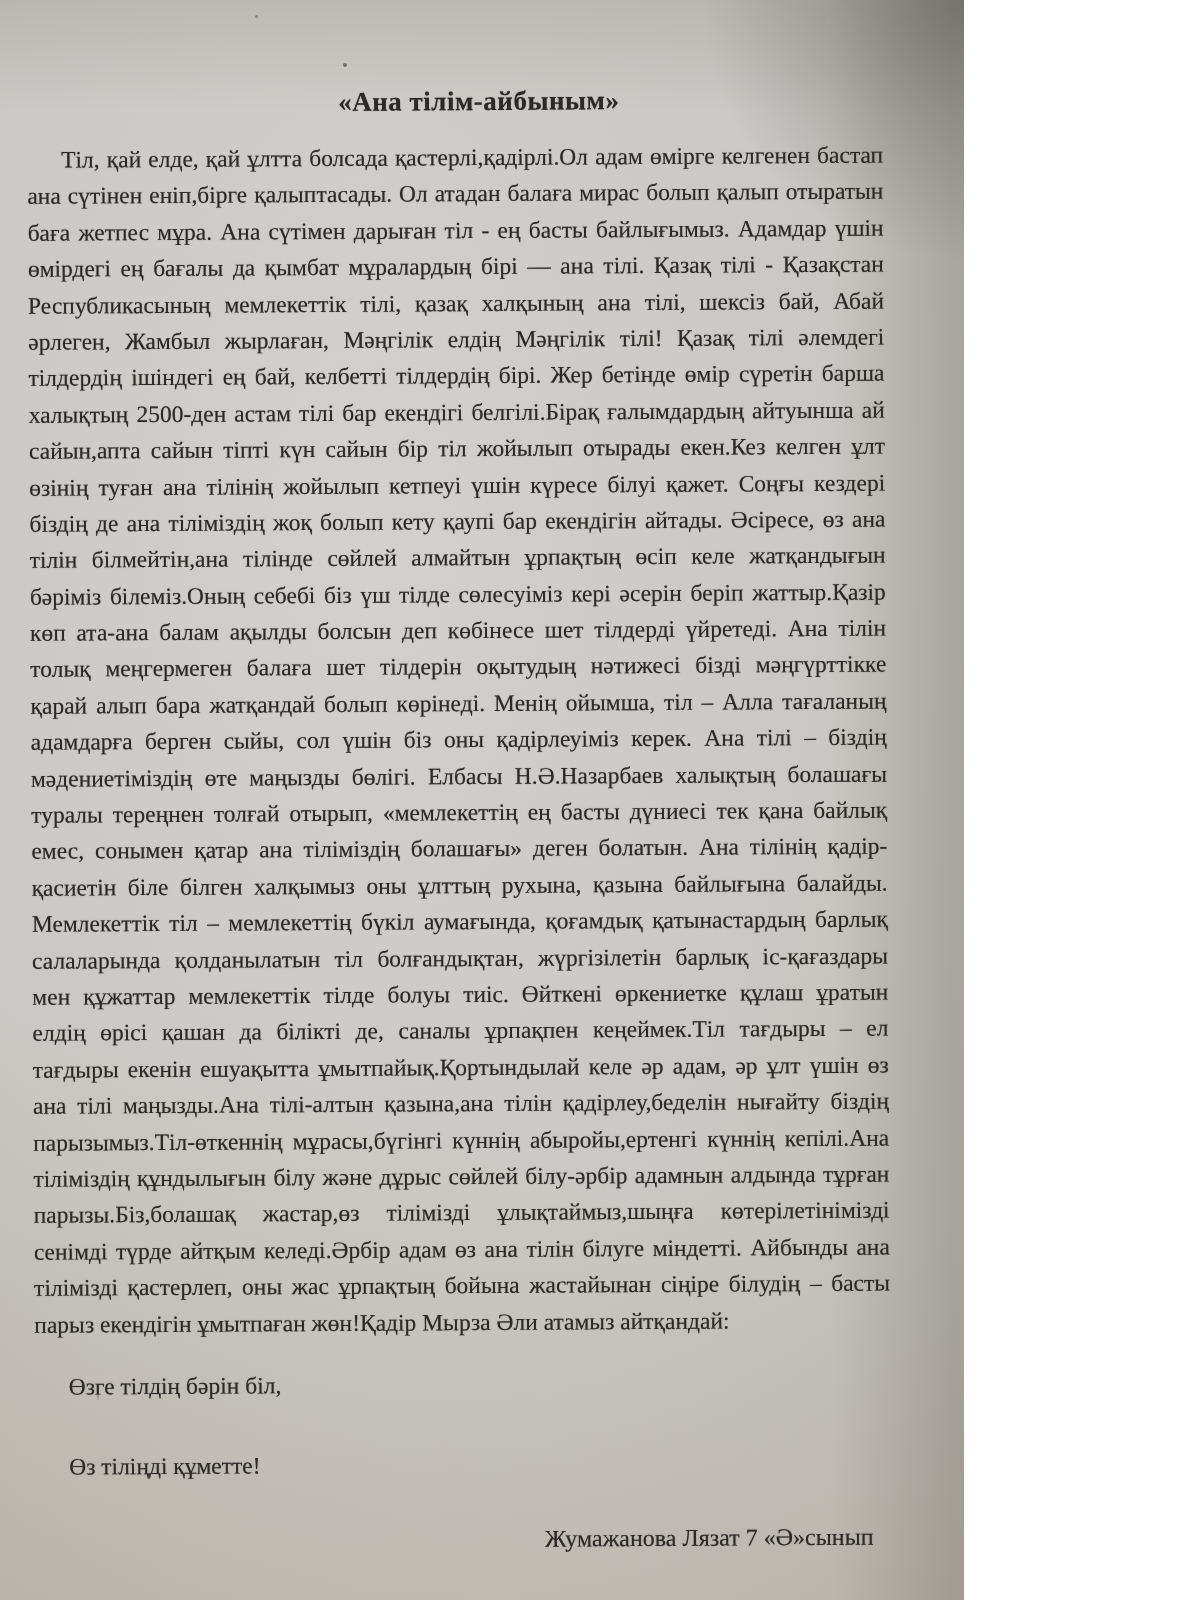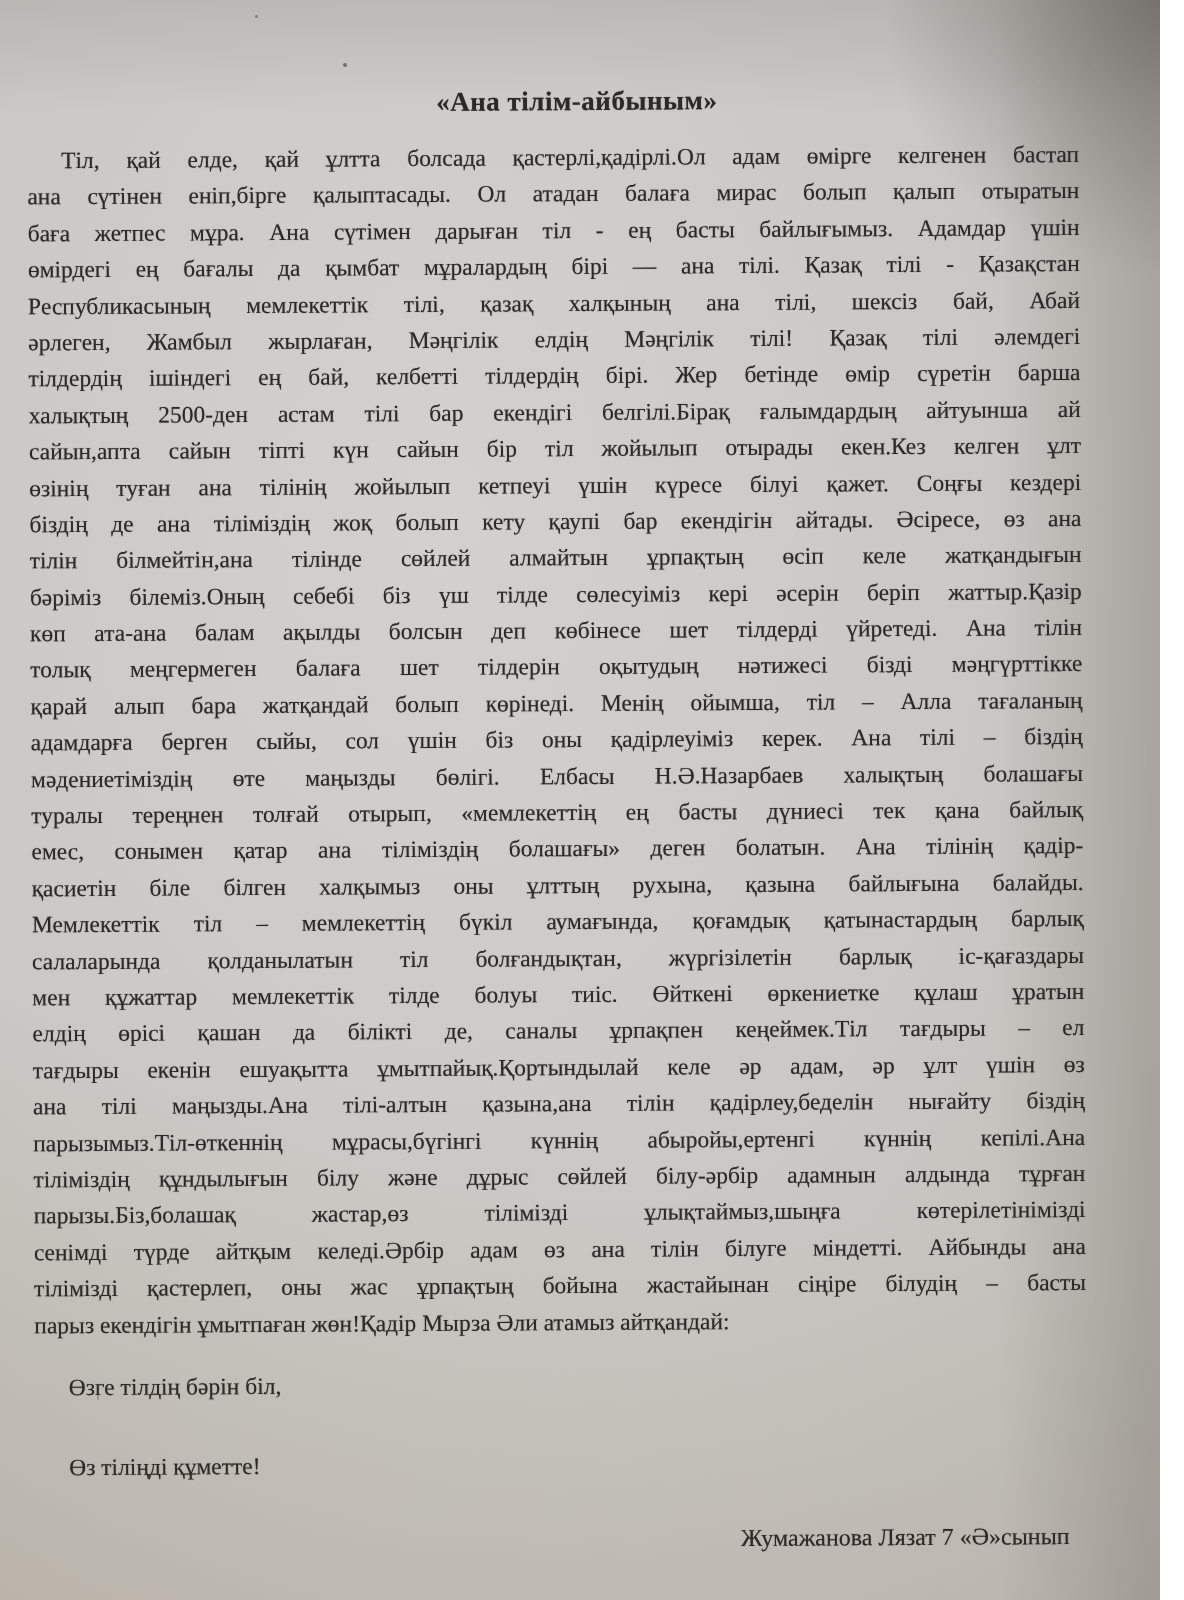--- a/index.html
+++ b/index.html
@@ -7,34 +7,33 @@
     padding: 0;
     width: 1184px;
     height: 1600px;
     overflow: hidden;
     font-family: "Liberation Serif", "DejaVu Serif", serif;
   }
 
   
   .photo {
     position: relative;
-    width: 1120px;
+    width: 964px;
     height: 1600px;
     background:
       
       radial-gradient(circle at 100% 0%, rgba(80,78,74,0.50) 0%, rgba(80,78,74,0.0) 14%),
       
       linear-gradient(90deg, rgba(0,0,0,0) 86%, rgba(104,100,92,0.30) 99%),
       
       linear-gradient(180deg, rgba(140,138,132,0.28) 0%, rgba(140,138,132,0.0) 7%),
       
       linear-gradient(195deg, rgba(0,0,0,0) 68%, rgba(156,136,110,0.20) 100%),
       
       radial-gradient(ellipse at 38% 32%, #d2d1cd 0%, #c9c8c4 55%, #bdbab3 100%);
-    padding-left: 40px;
   }
 
   .content {
     position: absolute;
     top: 0; left: 0; right: 0;
     transform: rotate(-0.35deg);
     transform-origin: 50% 40%;
     color: #2c2a27;
     text-shadow: 0 0 1px rgba(44,42,39,0.55);
   }

